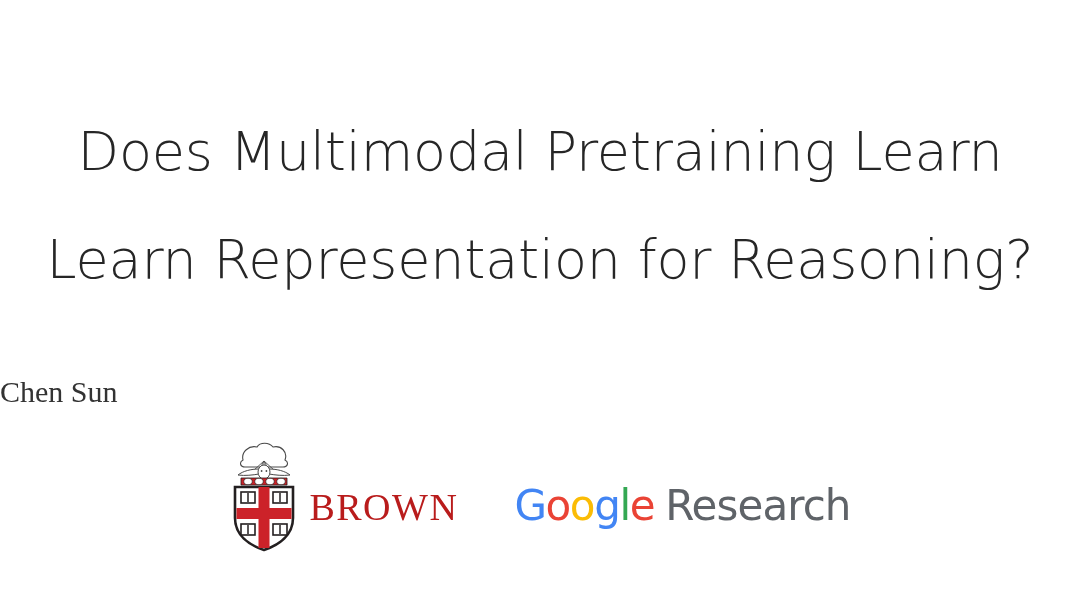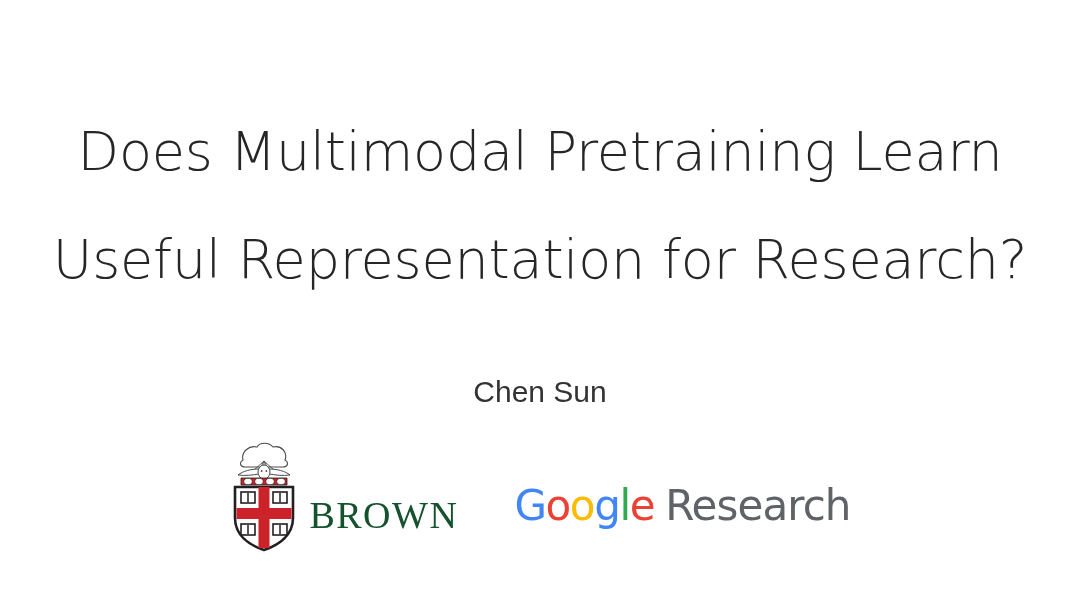--- a/index.html
+++ b/index.html
@@ -38,22 +38,21 @@
     color: #262626;
     white-space: nowrap;
   }
 
   
   #author {
     position: absolute;
     left: 0;
     top: 372px;
     width: 1080px;
-    text-align: center;
-    font-family: Liberation Sans, sans-serif;
+    font-family: Liberation Serif, serif;
     font-weight: 300;
     font-size: 30px;
     line-height: 40px;
     color: #333333;
   }
 
   
   #logo-row {
     position: absolute;
     left: 0;
@@ -78,24 +77,24 @@
   }
   #brown-shield-icon {
     display: block;
     width: 70px;
     height: 112px;
   }
   #brown-wordmark {
     font-family: "Liberation Serif", "DejaVu Serif", serif;
     font-size: 38px;
     letter-spacing: 1.5px;
-    color: #14532d;
+    color: #b91c1c;
     line-height: 1;
     position: relative;
-    top: 19px;
+    top: 11px;
   }
 
   
   #google-research-logo {
     position: relative;
     top: 6px;
     align-items: baseline;
     height: auto;
   }
   #google-wordmark {
@@ -117,21 +116,21 @@
     margin-left: 11px;
   }
 </style>
 </head>
 <body>
 
 <div id="slide">
 
   <div id="title-block">
     <div class="title-line">Does Multimodal Pretraining Learn</div>
-    <div class="title-line">Useful Representation for Research?</div>
+    <div class="title-line">Learn Representation for Reasoning?</div>
   </div>
 
   <div id="author">Chen Sun</div>
 
   <div id="logo-row">
 
     <div class="logo-group" id="brown-logo">
       <span>
         <svg id="brown-shield-icon" viewBox="0 0 70 112" xmlns="http://www.w3.org/2000/svg">
 

